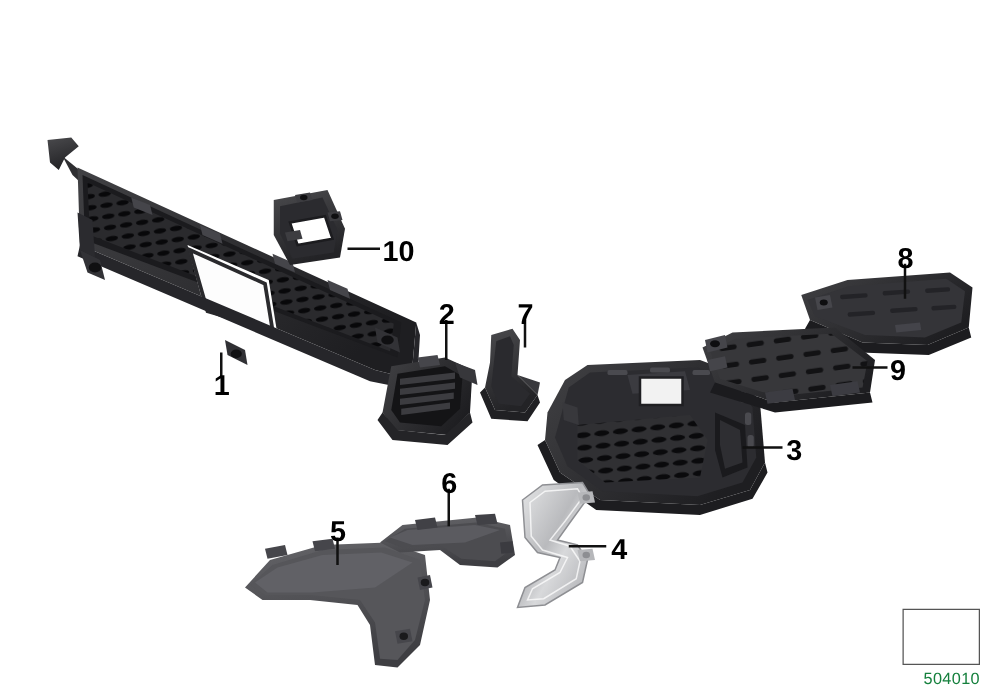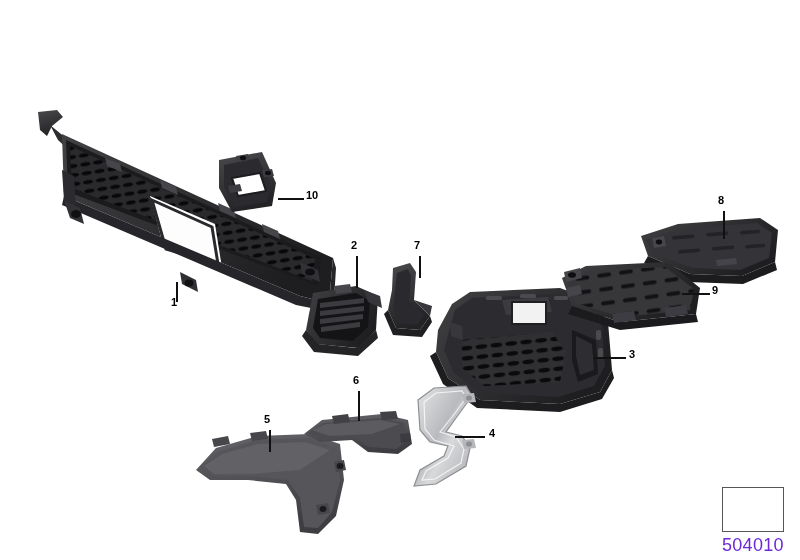--- a/index.html
+++ b/index.html
@@ -1,28 +1,28 @@
 <!DOCTYPE html>
 <html><head>
 <meta charset="utf-8">
 <style>
   html,body{margin:0;padding:0;background:#fff;}
   body{width:800px;height:560px;position:relative;overflow:hidden;
        font-family:"Liberation Sans", sans-serif;}
   #stage{position:absolute;inset:0;width:800px;height:560px;background:#ffffff;}
   svg.layer{position:absolute;left:0;top:0;width:800px;height:560px;}
-  .callout{position:absolute;font-weight:bold;font-size:11px;color:#000;
+  .callout{position:absolute;font-weight:bold;font-size:23px;color:#000;
            line-height:1;letter-spacing:0;}
   .leader{position:absolute;background:#111;}
   .leader.v{width:1.6px;}
   .leader.h{height:1.6px;}
   #wmbox{position:absolute;left:722px;top:487px;width:62px;height:45px;
          border:1.5px solid #555;background:#fff;box-sizing:border-box;}
-  #wmcode{position:absolute;left:722px;top:535px;width:62px;text-align:left;
-          font-size:18px;color:#6d28d9;letter-spacing:.3px;}
+  #wmcode{position:absolute;left:722px;top:535px;width:62px;text-align:right;
+          font-size:13px;color:#15803d;letter-spacing:.3px;}
 </style>
 </head>
 <body>
 
 <div id="stage">
 
   <svg class="layer" viewBox="0 0 800 560">
     <defs>
       <linearGradient id="gBlk" x1="0" y1="0" x2="0.3" y2="1">
         <stop offset="0" stop-color="#4a4a4d"></stop>

